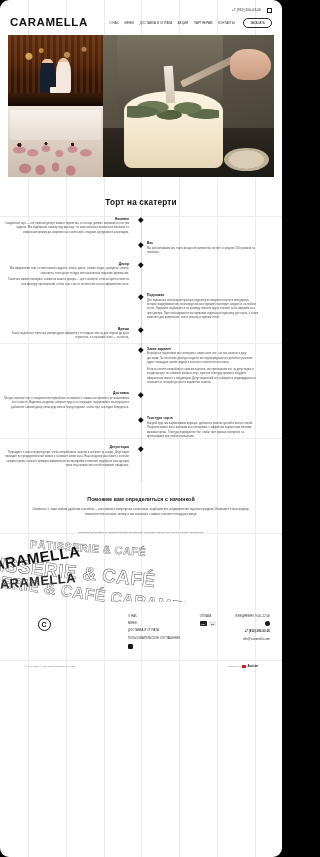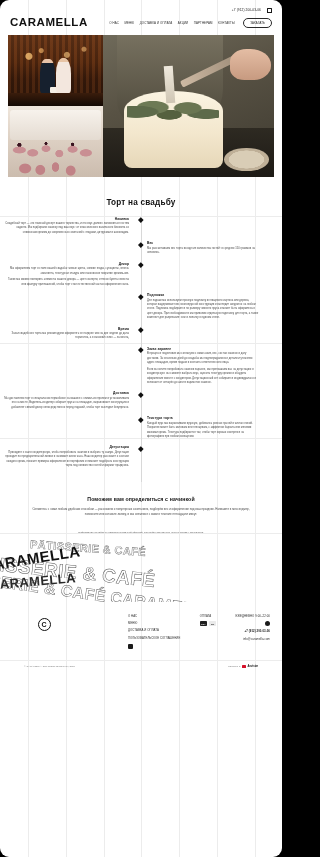--- a/index.html
+++ b/index.html
@@ -523,21 +523,21 @@
       <div class="server"></div>
       <div class="hand"></div>
       <div class="plate"></div>
     </div>
     <div class="hero-cell ph-dessert">
       <div class="tray"></div>
       <div class="cups"></div>
     </div>
   </section>
 
-  <h1 class="section-title">Торт на свадьбу</h1>
+  <h1 class="section-title">Торт на скатерти</h1>
 
   <section class="timeline">
     <div class="axis"></div>
 
     <div class="tl-item tl-left">
       <span class="dot"></span>
       <div class="body">
         <div class="tl-h">Начинка</div>
         <p class="tl-p">Свадебный торт — это главный десерт вашего торжества, и его вкус должен запомниться гостям надолго. Мы подбираем начинку под ваш вкус: от классического ванильного бисквита со сливочным кремом до современных сочетаний с ягодами, цитрусами и шоколадом.</p>
       </div>

